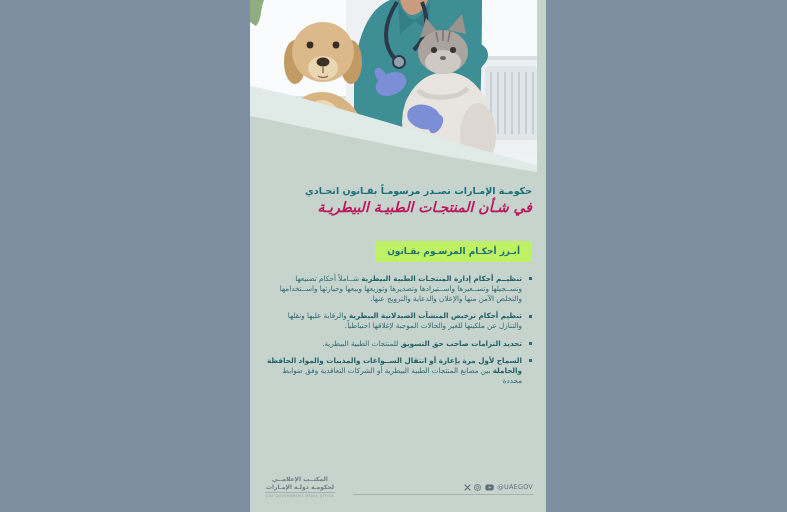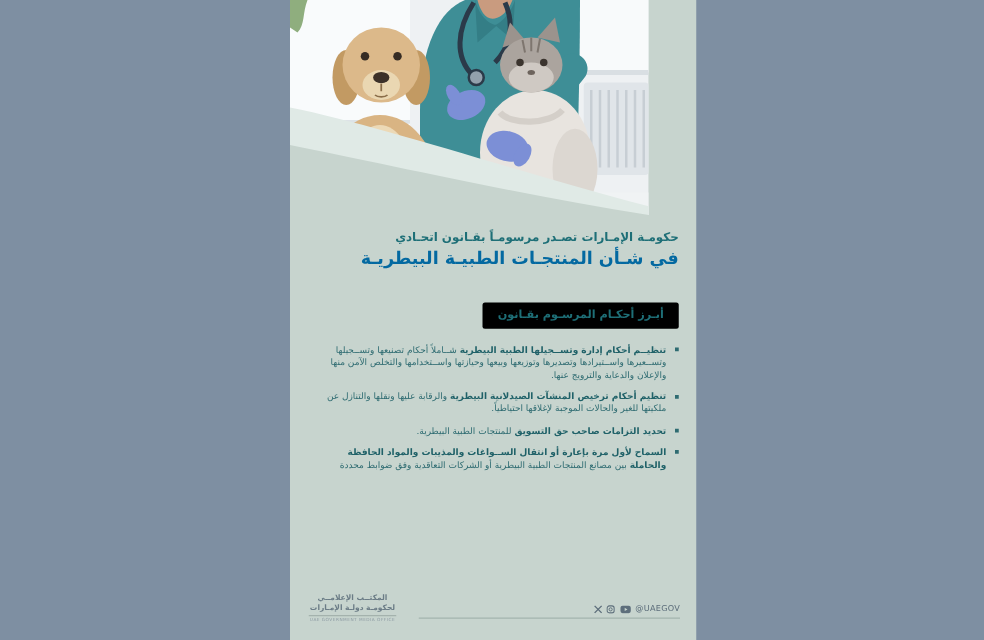--- a/index.html
+++ b/index.html
@@ -4,36 +4,36 @@
 <style>
   * { box-sizing: border-box; margin: 0; padding: 0; }
   html,body { width:787px; height:512px; }
   body {
     background:#7e8fa2;
     font-family:"DejaVu Sans", sans-serif;
     overflow:hidden;
     position:relative;
   }
   .poster {
-    position:absolute; left:232px; top:0;
-    width:325px; height:512px;
+    position:absolute; left:250px; top:0;
+    width:296px; height:512px;
     background:#c7d4ce;
   }
   
   .photo { position:relative; width:287px; height:172px; overflow:hidden; }
   .photo svg { display:block; }
 
   
   .content { direction:rtl; }
   .title-block { padding:11px 14px 0; text-align:right; }
   .t1 { color:#1e6f77; font-size:9.5px; font-weight:bold; line-height:15px; }
-  .t2 { color:#0369a1; font-size:14px; font-weight:bold; line-height:18.5px; }
+  .t2 { color:#be185d; font-size:14px; font-weight:bold; line-height:18.5px;font-style:italic; }
   .badge-row { text-align:right; padding:0 14px; margin-top:22px; }
   .badge {
-    display:inline-block; background:#000000; color:#1e6f77;
+    display:inline-block; background:#bef264; color:#1e6f77;
     font-size:9px; font-weight:bold; padding:5px 12px 6px;
     border-radius:2px;
   }
   .bullets {
     list-style:none; padding:12px 14px 0 16px;
     max-height:186px; overflow:hidden;
   }
   .bullets li {
     position:relative; padding-right:10px; margin-bottom:7px;
     font-size:7.2px; line-height:10.2px; color:#2e6b71; text-align:right;
@@ -149,21 +149,21 @@
     <div class="title-block">
       <div class="t1">حكومـة الإمـارات تصـدر مرسومـاً بقـانون اتحـادي</div>
       <div class="t2">في شـأن المنتجـات الطبيـة البيطريـة</div>
     </div>
 
     <div class="badge-row">
       <span class="badge">أبـرز أحكـام المرسـوم بقـانون</span>
     </div>
 
     <ul class="bullets">
-      <li><span class="marker"></span><span class="lead">تنظيــم أحكام إدارة وتســجيلها الطبية البيطرية</span> <span>شــاملاً أحكام تصنيعها وتســجيلها وتســعيرها واســتيرادها وتصديرها وتوزيعها وبيعها وحيازتها واســتخدامها والتخلص الآمن منها والإعلان والدعاية والترويج عنها.</span></li>
+      <li><span class="marker"></span><span class="lead">تنظيــم أحكام إدارة المنتجـات الطبية البيطرية</span> <span>شــاملاً أحكام تصنيعها وتســجيلها وتســعيرها واســتيرادها وتصديرها وتوزيعها وبيعها وحيازتها واســتخدامها والتخلص الآمن منها والإعلان والدعاية والترويج عنها.</span></li>
       <li><span class="marker"></span><span class="lead">تنظيم أحكام ترخيص المنشآت الصيدلانية البيطرية</span> <span>والرقابة عليها ونقلها والتنازل عن ملكيتها للغير والحالات الموجبة لإغلاقها احتياطياً.</span></li>
       <li><span class="marker"></span><span class="lead">تحديد التزامات صاحب حق التسويق</span> <span>للمنتجات الطبية البيطرية.</span></li>
       <li><span class="marker"></span><span class="lead">السماح لأول مرة بإعارة أو انتقال الســواغات والمذيبات والمواد الحافظة والحاملة</span> <span>بين مصانع المنتجات الطبية البيطرية أو الشركات التعاقدية وفق ضوابط محددة</span></li>
 
     </ul>
   </div>
 
   <div class="footer">
     <div class="flogo">
       <div class="l1">المكتــب الإعلامــي</div>

